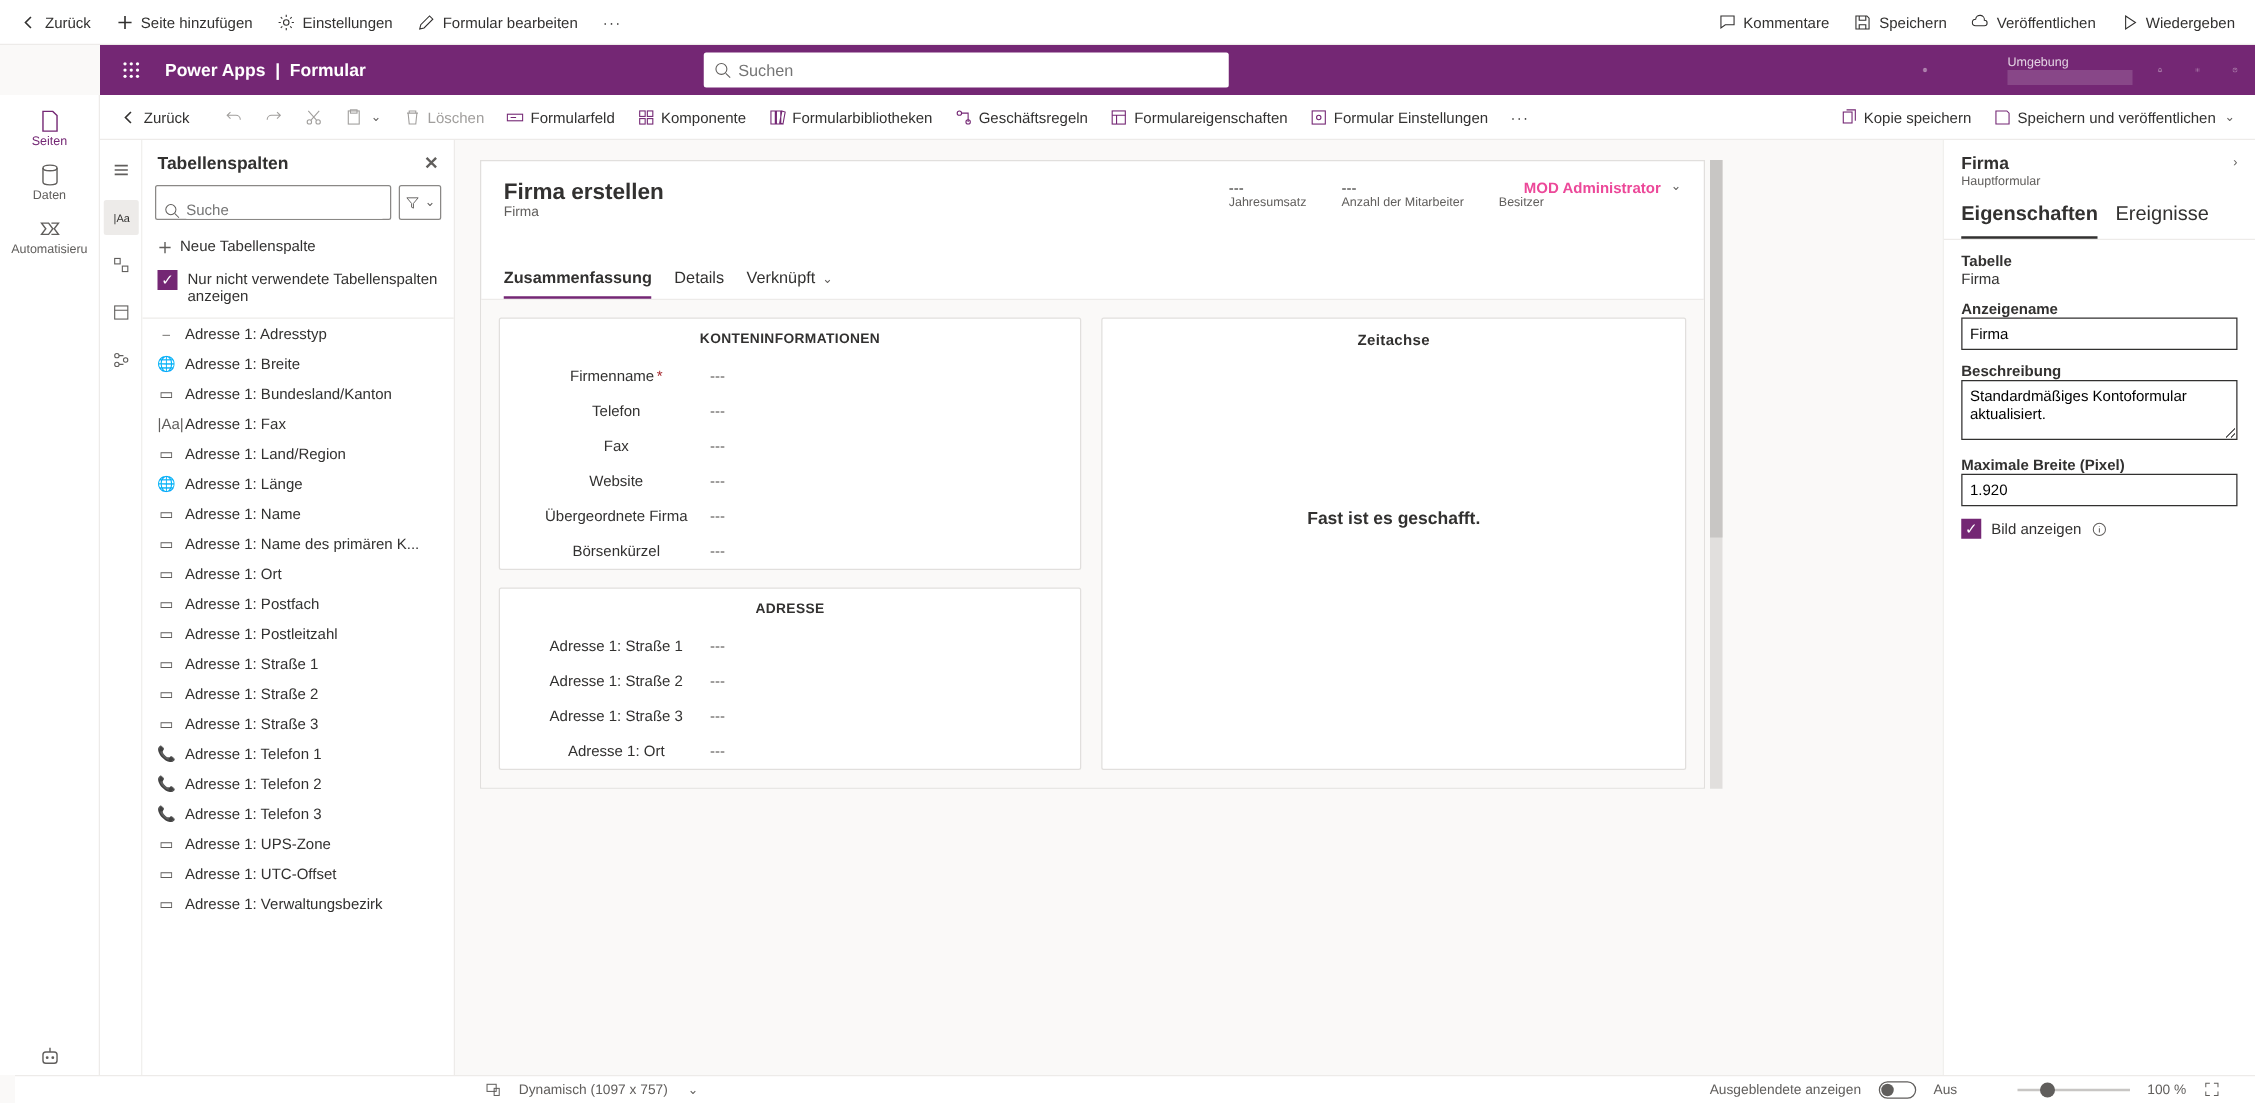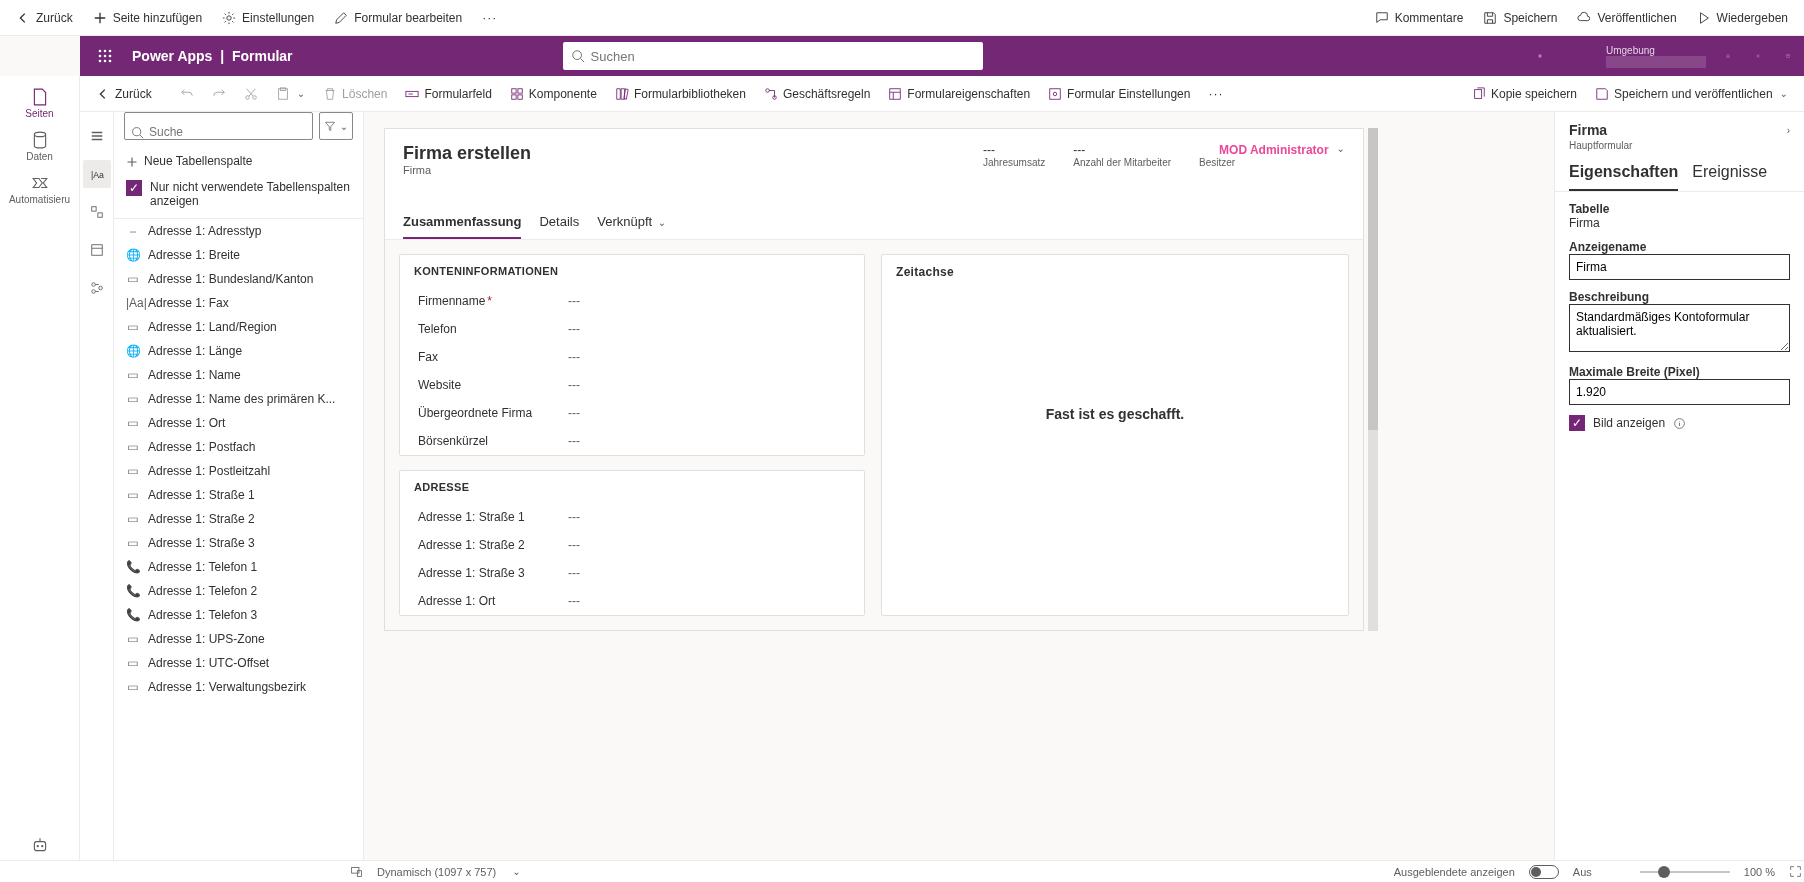--- a/index.html
+++ b/index.html
@@ -46,21 +46,21 @@
 .fhdr .sub { font-size:11px; color:#605e5c;}
 .fhdr .meta { display:flex; gap:28px; margin-left:auto; align-items:flex-start;}
 .fhdr .m { font-size:11px;}
 .fhdr .m .mv { font-size:12px;}
 .fhdr .m .ml { color:#605e5c; font-size:10px;}
 .fhdr .m .mva { color:#ec4899; font-weight:700;padding-left:20px;}
 .tabs { display:flex; gap:18px; padding:10px 18px 0; border-bottom:1px solid #edebe9;}
 .tabs .tab { padding:6px 0 8px; cursor:pointer; font-size:13px; color:#323130;margin-top:22px;}
 .tabs .tab.active { font-weight:600; border-bottom:2px solid #742774;}
 .body2 { display:flex; gap:16px; padding:14px; background:#faf9f8;}
-.card { background:#fff; border:1px solid #e1dfdd; border-radius:2px; flex:1;}
+.card { background:#fff; border:1px solid #e1dfdd; border-radius:2px; flex:1;text-align:center;}
 .card .ch { padding:10px 14px; font-size:11px; font-weight:600; letter-spacing:.3px; color:#323130;}
 .frow { display:flex; padding:7px 18px; font-size:12px;}
 .frow .fl { width:150px; color:#323130;}
 .frow .req { color:#a4262c; margin-left:2px;}
 .frow .fv { color:#605e5c;}
 .timeline { min-height:250px; display:flex; align-items:center; justify-content:center; flex-direction:column;}
 .timeline .tmsg { font-weight:600; font-size:14px;}
 .scrollbar-fake { width:10px; background:#e1dfdd; position:relative; margin-left:4px;}
 .scrollbar-fake .thumb { position:absolute; left:0; right:0; top:0; height:60%; background:#c8c6c4;}
 .props { width:250px; background:#fff; border-left:1px solid #edebe9; display:flex; flex-direction:column;}
@@ -69,21 +69,21 @@
 .props .ps { font-size:10px; color:#605e5c; padding:0 14px 6px;}
 .props .ptabs { display:flex; gap:14px; padding:0 14px; border-bottom:1px solid #edebe9;}
 .props .ptab { padding:6px 0 8px; font-size:16px; cursor:pointer;}
 .props .ptab.active { font-weight:600; border-bottom:2px solid #323130;}
 .props .pbody { padding:10px 14px; display:flex; flex-direction:column; gap:10px; overflow:auto;}
 .props label { font-size:12px; font-weight:600;}
 .props .ro { font-size:12px; color:#323130;}
 .props input[type=text], .props textarea { width:100%; border:1px solid #323130; padding:5px 6px; font-size:12px; font-family:inherit;}
 .props textarea { height:48px; resize:vertical;}
 .props .chkrow { display:flex; align-items:center; gap:8px; font-size:12px;}
-.status-bar { position:fixed; left:0; right:0; bottom:0; height:22px; background:#fff; border-top:1px solid #edebe9; display:flex; align-items:center; padding:0 2px; font-size:11px; color:#605e5c; gap:14px;}
+.status-bar { position:fixed; left:12px; right:0; bottom:0; height:22px; background:#fff; border-top:1px solid #edebe9; display:flex; align-items:center; padding:0 28px; font-size:11px; color:#605e5c; gap:14px;}
 .status-bar .sp {flex:1;}
 .toggle { width:30px; height:14px; border-radius:7px; border:1px solid #605e5c; position:relative;}
 .toggle .knob { width:10px; height:10px; border-radius:50%; background:#605e5c; position:absolute; top:1px; left:1px;}
 .slider { width:90px; height:2px; background:#c8c6c4; position:relative;}
 .slider .sknob { width:12px; height:12px; border-radius:50%; background:#605e5c; position:absolute; top:-5px; left:18px;}
 svg { display:block;}
 .chev { font-size:10px; color:#605e5c; margin-left:2px;}
 .close-x { cursor:pointer; font-size:14px; color:#605e5c;}
 .dots { letter-spacing:1px;}
 </style>
@@ -349,20 +349,24 @@
         <svg width="14" height="14" viewBox="0 0 16 16">
           <circle cx="4" cy="4" r="2" stroke="#605e5c" fill="none"></circle>
           <circle cx="4" cy="12" r="2" stroke="#605e5c" fill="none"></circle>
           <circle cx="12" cy="8" r="2" stroke="#605e5c" fill="none"></circle>
           <path d="M6 4h4M6 12h4" stroke="#605e5c"></path>
         </svg>
       </div>
   </div>
 
   <div class="col-panel">
+    <div class="hdr">
+      <span>Tabellenspalten</span>
+      <span class="close-x">✕</span>
+    </div>
     <div class="srch-row">
       <div class="srch">
         <svg width="13" height="13" viewBox="0 0 16 16">
             <circle cx="7" cy="7" r="5" stroke="#605e5c" fill="none"></circle>
             <path d="M11 11l4 4" stroke="#605e5c"></path>
           </svg>
         <input type="text" placeholder="Suche" style="">
       </div>
       <div class="fbtn">
         <svg width="12" height="12" viewBox="0 0 16 16">

